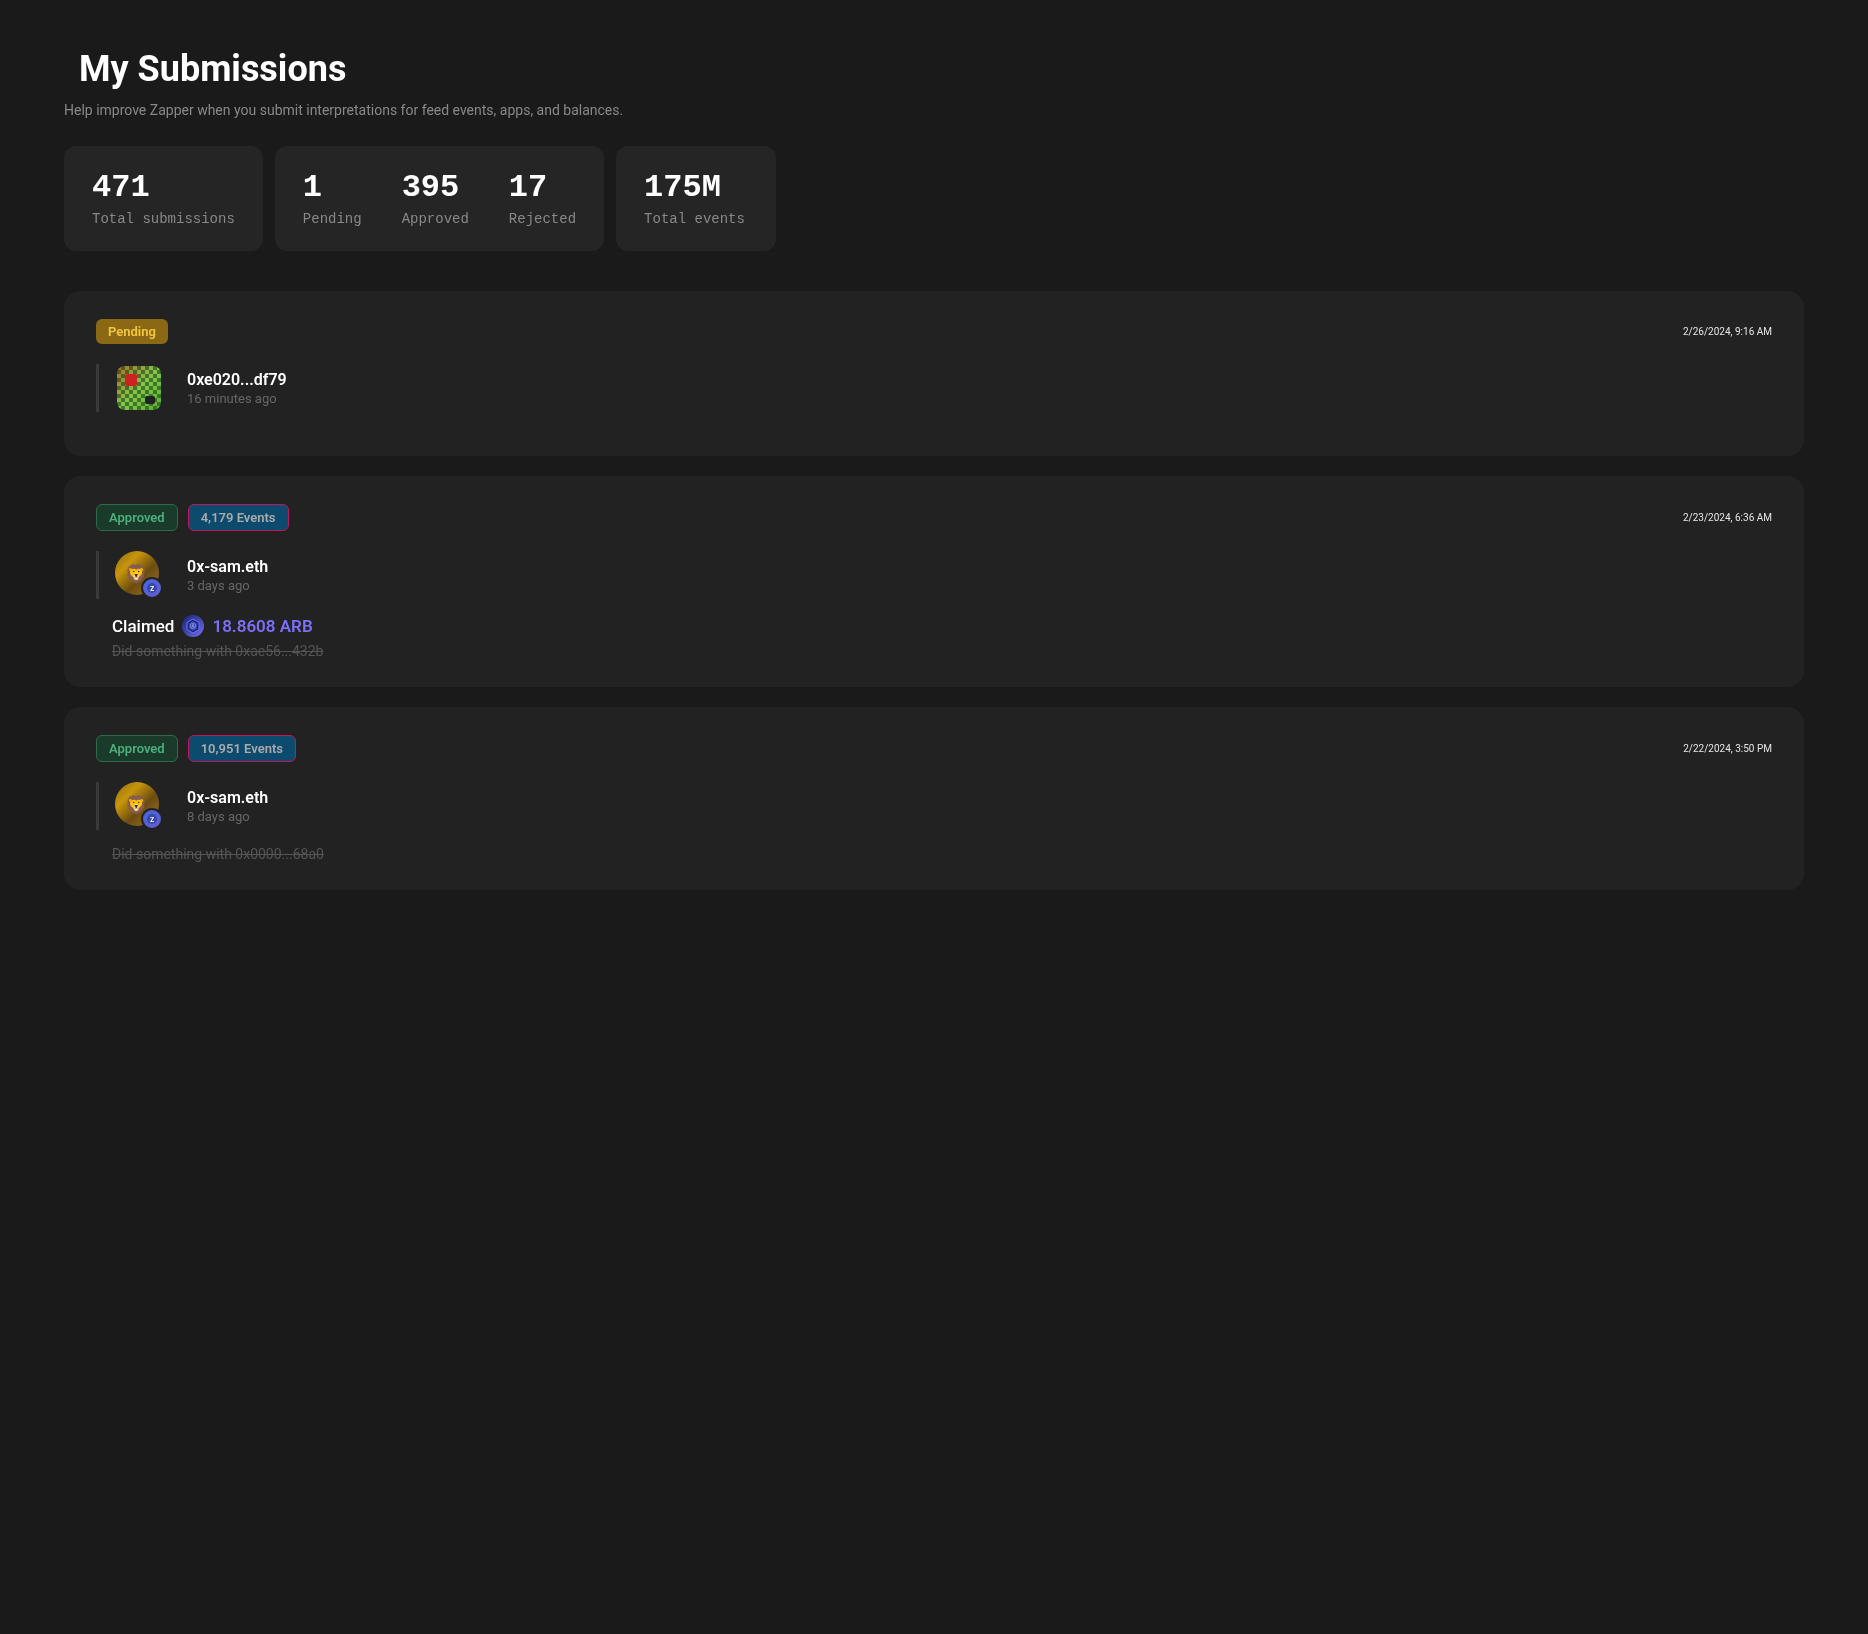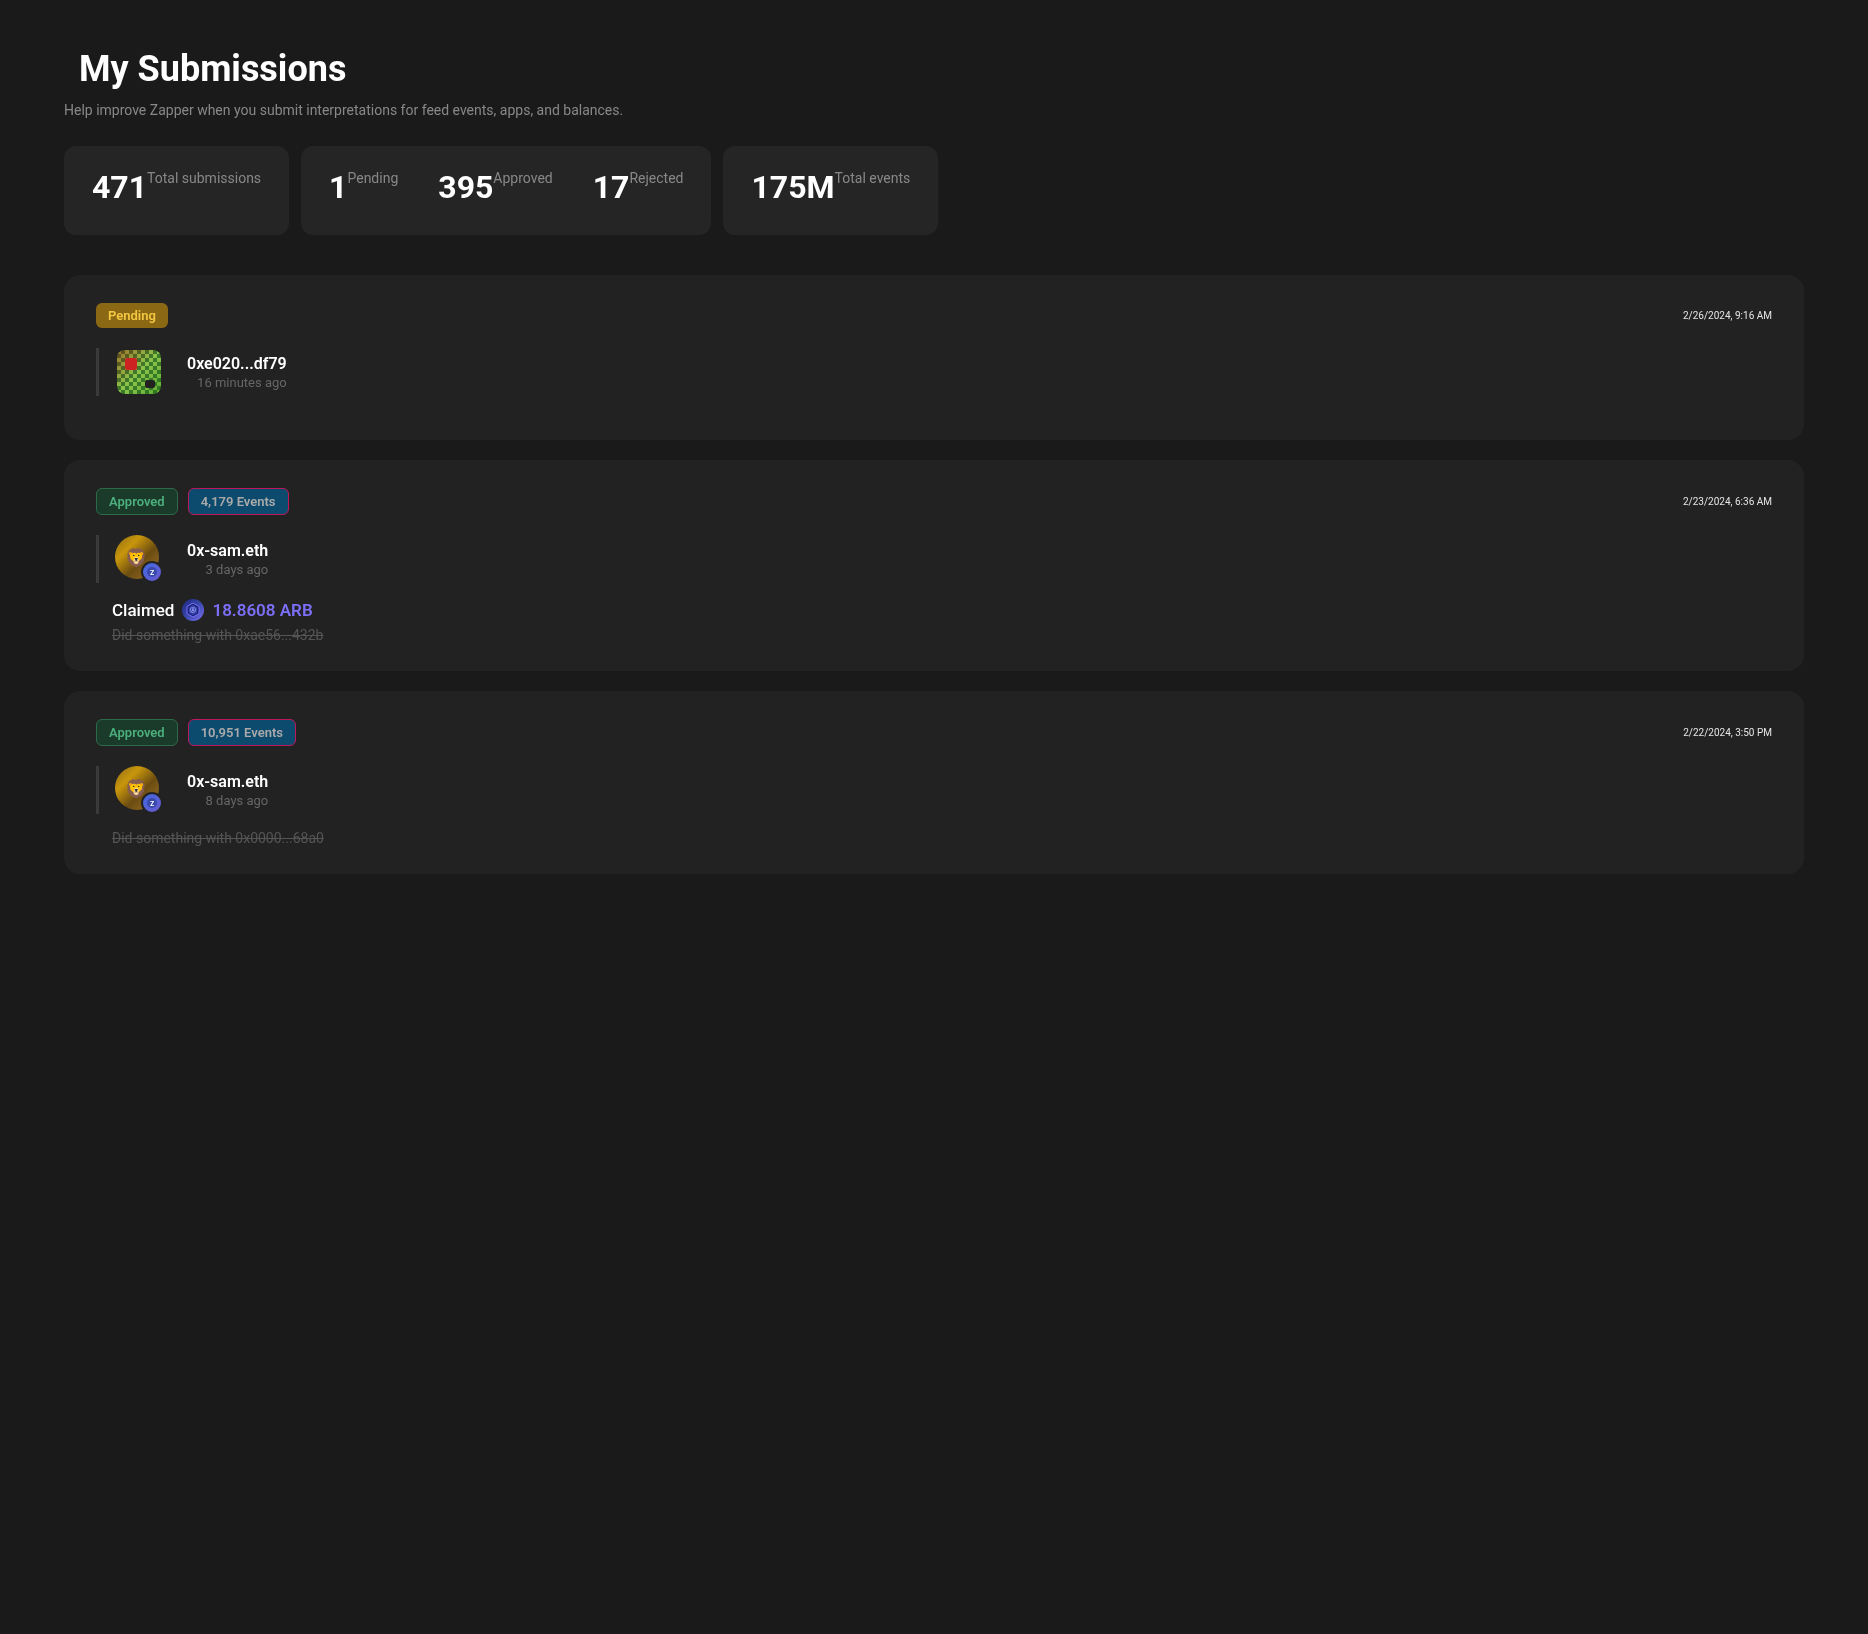--- a/index.html
+++ b/index.html
@@ -41,21 +41,22 @@
 
     .stat-card.wide {
       min-width: 320px;
       display: flex;
       gap: 40px;
       align-items: flex-start;
     }
 
     .stat-item {
       display: flex;
-      flex-direction: row;
+      flex-direction: column;
+      font-family: Liberation Mono, monospace;
     }
 
     .stat-value {
       font-size: 32px;
       font-weight: 700;
       color: #ffffff;
       line-height: 1.1;
       margin-bottom: 6px;
     }
 
@@ -155,21 +156,20 @@
     .user-name {
       font-size: 16px;
       font-weight: 600;
       color: #ffffff;
     }
 
     .user-time {
       font-size: 13px;
       color: #666666;
       margin-top: 2px;
-      text-align: right;
     }
 
     .submission-content {
       padding-left: 16px;
     }
 
     .submission-main-text {
       font-size: 17px;
       font-weight: 500;
       color: #ffffff;

